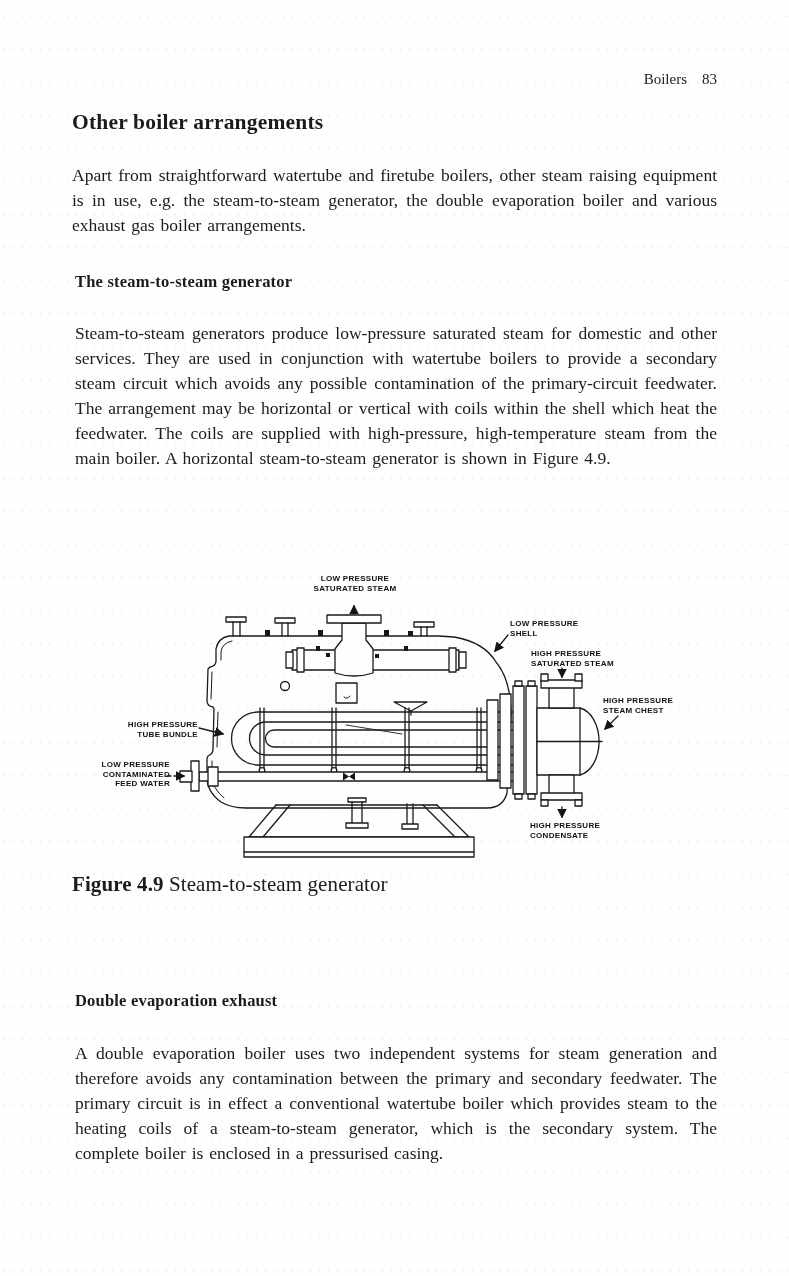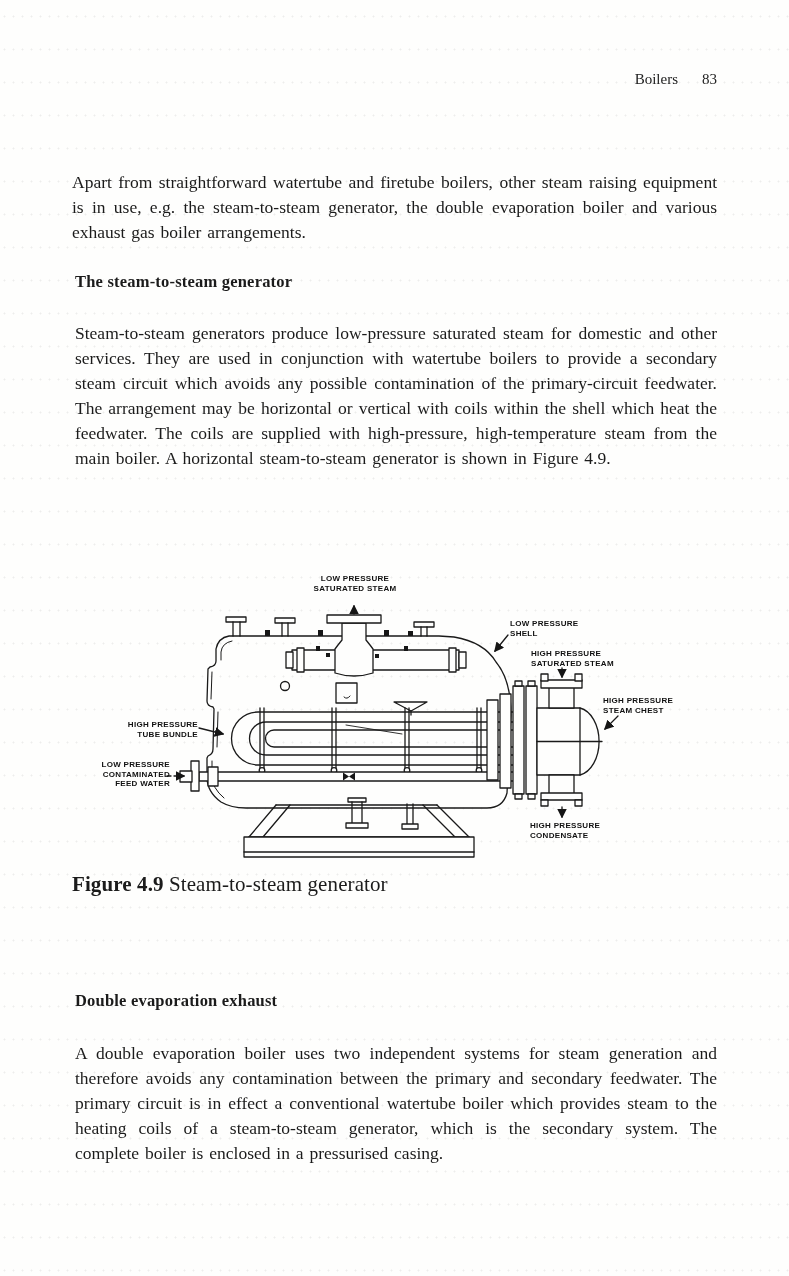--- a/index.html
+++ b/index.html
@@ -7,34 +7,34 @@
     position:relative;width:789px;height:1276px;margin:0 auto;
     background-color:#fefefd;
     background-image:radial-gradient(circle, rgba(70,70,70,0.09) 0.8px, transparent 1.2px);
     background-size:9px 33px;
     font-family:"Liberation Serif", serif;
     color:#1b1b1b;
     overflow:hidden;
   }
   .running-head{
     position:absolute;top:71px;right:72px;
-    font-size:15px;display:flex;gap:24px;color:#222;
+    font-size:15px;display:flex;gap:15px;color:#222;
   }
   .h1{
     position:absolute;left:72px;top:110px;width:560px;
     font-size:21.5px;font-weight:bold;letter-spacing:0.2px;
   }
   .h2{
     position:absolute;left:75px;font-size:16.5px;font-weight:bold;letter-spacing:0.2px;
   }
   .para{
     position:absolute;left:72px;width:645px;
     font-size:17.5px;line-height:25px;text-align:justify;word-spacing:1.5px;
   }
-  .p1{top:152px;}
+  .p1{top:145px;}
   .h2a{top:272px;}
   .p2{top:303px;left:75px;width:642px;}
   .h2b{top:991px;}
   .p3{top:1023px;left:75px;width:642px;font-family:Liberation Serif, serif;}
   .figure{
     position:absolute;left:70px;top:565px;width:660px;height:310px;margin-left:24px;
   }
   .figure svg{position:absolute;left:0;top:0;}
   .fig-label{
     position:absolute;
@@ -57,20 +57,21 @@
 </head>
 <body>
 
 <div class="page">
 
   <div class="running-head">
     <span>Boilers</span>
     <span>83</span>
   </div>
 
+  <div class="h1">Other boiler arrangements</div>
 
   <p class="para p1">Apart from straightforward watertube and firetube boilers, other steam raising equipment is in use, e.g. the steam-to-steam generator, the double evaporation boiler and various exhaust gas boiler arrangements.</p>
 
   <div class="h2 h2a">The steam-to-steam generator</div>
   <p class="para p2">Steam-to-steam generators produce low-pressure saturated steam for domestic and other services. They are used in conjunction with watertube boilers to provide a secondary steam circuit which avoids any possible contamination of the primary-circuit feedwater. The arrangement may be horizontal or vertical with coils within the shell which heat the feedwater. The coils are supplied with high-pressure, high-temperature steam from the main boiler. A horizontal steam-to-steam generator is shown in Figure 4.9.</p>
 
   <div class="figure">
     <svg width="660" height="310" viewBox="0 0 660 310">
       <defs>
         <marker id="ah" viewBox="0 0 10 10" refX="8.5" refY="5" markerWidth="7.5" markerHeight="7.5" orient="auto-start-reverse">

